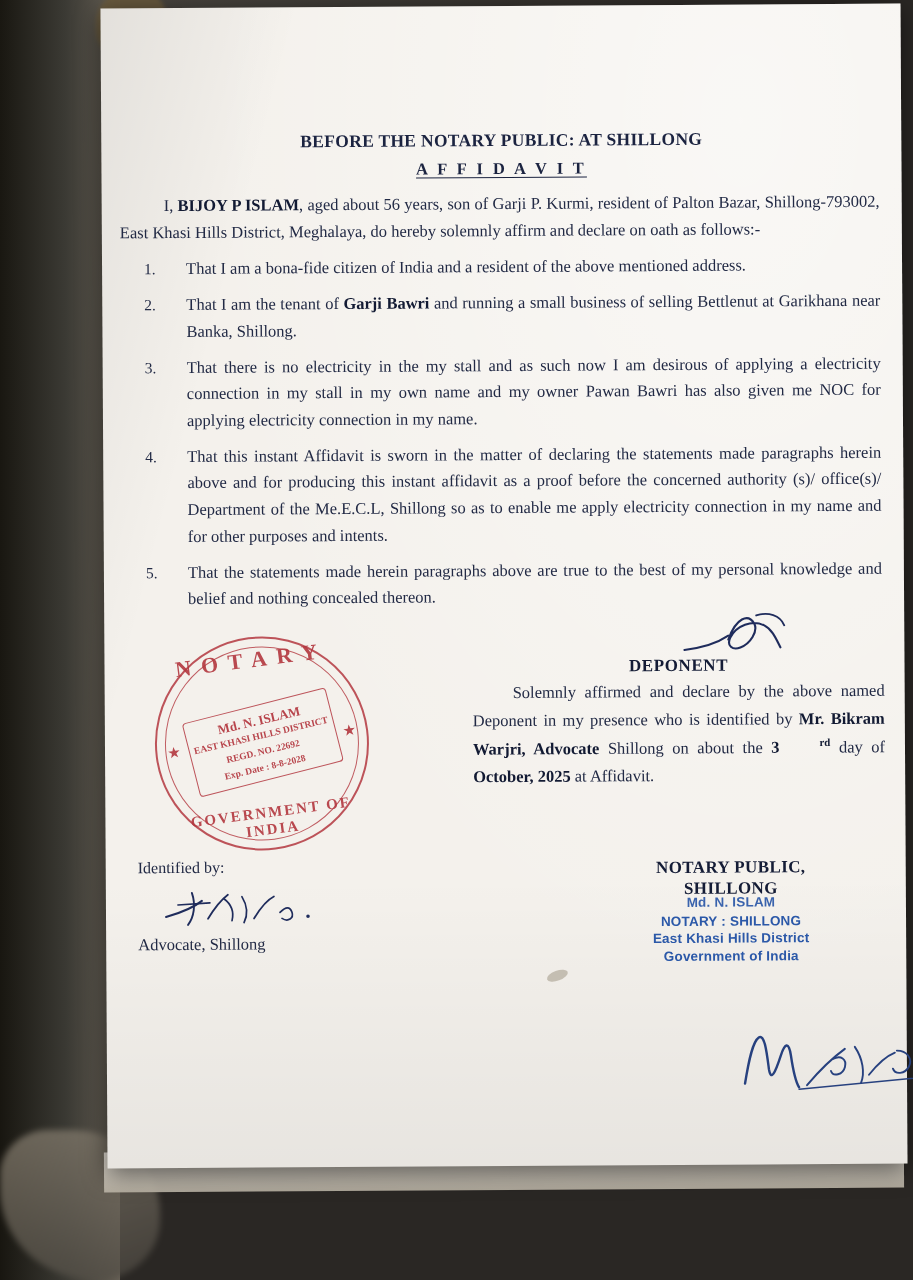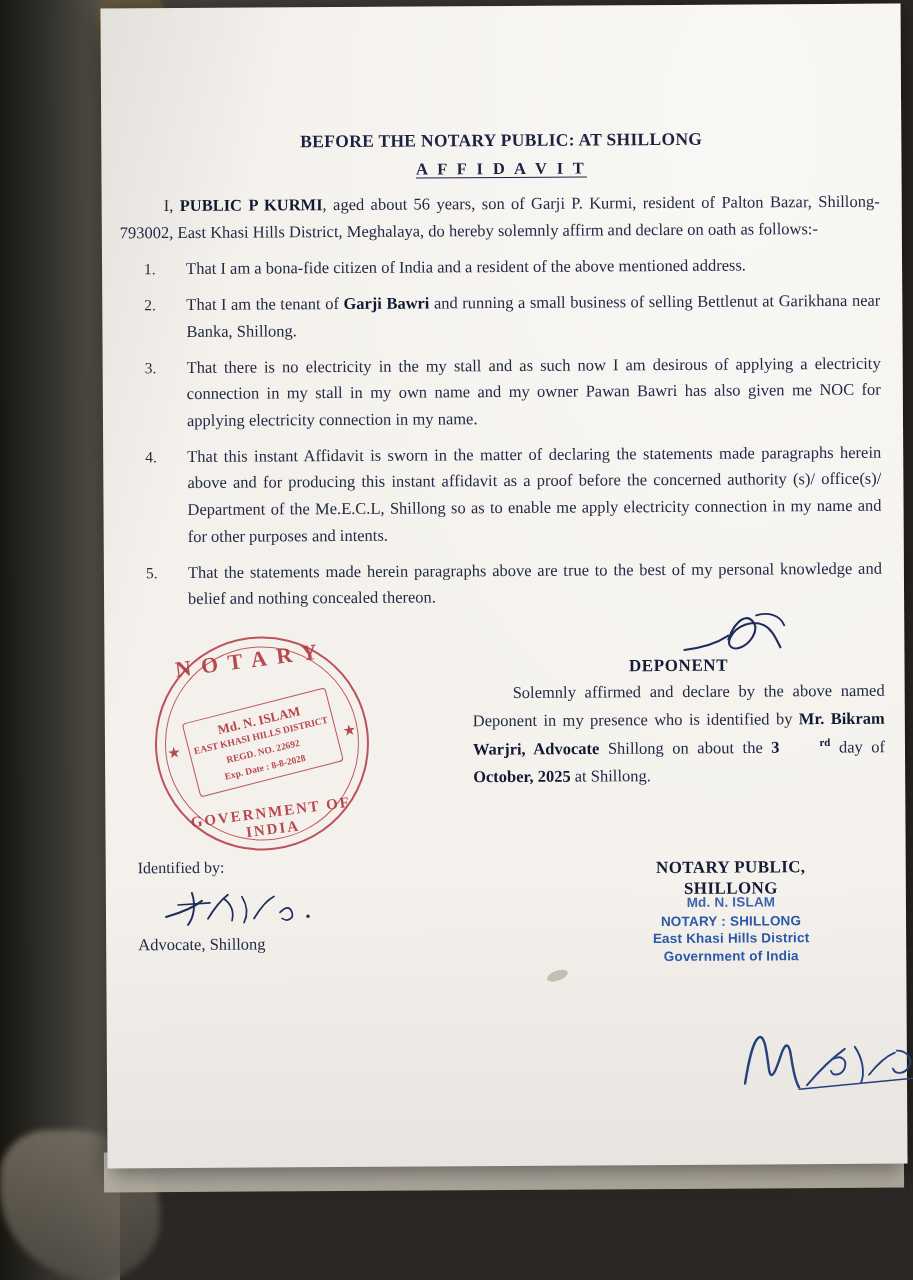--- a/index.html
+++ b/index.html
@@ -342,21 +342,21 @@
 
   <div class="paper-bottom-fold"></div>
 
   <div class="paper">
     <div class="doc">
 
       <div class="title">BEFORE THE NOTARY PUBLIC: AT SHILLONG</div>
       <div class="subtitle">A F F I D A V I T</div>
 
       <p class="intro">
-        <span class="ind"></span><span>I, </span><b>PUBLIC P KURMI</b><span>, aged about 56 years, son of Garji P. Kurmi, resident of Palton Bazar, Shillong-793002, East Khasi Hills District, Meghalaya, do hereby solemnly affirm and declare on oath as follows:-</span>
+        <span class="ind"></span><span>I, </span><b>BIJOY P ISLAM</b><span>, aged about 56 years, son of Garji P. Kurmi, resident of Palton Bazar, Shillong-793002, East Khasi Hills District, Meghalaya, do hereby solemnly affirm and declare on oath as follows:-</span>
       </p>
 
       <ol class="clauses">
         <li>That I am a bona-fide citizen of India and a resident of the above mentioned address.</li>
         <li><span>That I am the tenant of </span><b>Garji Bawri</b><span> and running a small business of selling Bettlenut at Garikhana near Banka, Shillong.</span></li>
         <li>That there is no electricity in the my stall and as such now I am desirous of applying a electricity connection in my stall in my own name and my owner Pawan Bawri has also given me NOC for applying electricity connection in my name.</li>
         <li>That this instant Affidavit is sworn in the matter of declaring the statements made paragraphs herein above and for producing this instant affidavit as a proof before the concerned authority (s)/ office(s)/ Department of the Me.E.C.L, Shillong so as to enable me apply electricity connection in my name and for other purposes and intents.</li>
         <li>That the statements made herein paragraphs above are true to the best of my personal knowledge and belief and nothing concealed thereon.</li>
       </ol>
 
@@ -378,21 +378,21 @@
 
         <svg class="ink deponent-sign" viewBox="0 0 150 56">
           <path d="M8,40 C26,38 40,34 52,26" stroke-width="2"></path>
           <path d="M52,30 C60,8 72,4 78,14 C82,22 74,34 64,38 C56,41 50,36 54,28 C60,16 76,10 88,16 C96,20 100,30 104,38" stroke-width="2.1"></path>
           <path d="M80,6 C92,2 104,6 108,16" stroke-width="1.8"></path>
         </svg>
 
         <div class="deponent-col">
           <div class="deponent-label">DEPONENT</div>
           <div class="deponent-text">
-            <span class="ind"></span><span>Solemnly affirmed and declare by the above named Deponent in my presence who is identified by </span><b>Mr. Bikram Warjri, Advocate</b><span> Shillong on about the </span><b>3</b><b><sup>rd</sup></b><span> day of </span><b>October, 2025</b><span> at Shillong.</span>
+            <span class="ind"></span><span>Solemnly affirmed and declare by the above named Deponent in my presence who is identified by </span><b>Mr. Bikram Warjri, Advocate</b><span> Shillong on about the </span><b>3</b><b><sup>rd</sup></b><span> day of </span><b>October, 2025</b><span> at Affidavit.</span>
           </div>
         </div>
 
         <div class="identified">
           <div class="lbl">Identified by:</div>
           <svg class="ink adv-sign" viewBox="0 0 170 52">
             <path d="M4,34 C18,30 30,26 40,18" stroke-width="2"></path>
             <path d="M16,22 L48,20" stroke-width="1.7"></path>
             <path d="M30,10 C34,22 32,34 26,42" stroke-width="1.9"></path>
             <path d="M46,36 C52,26 58,18 66,12" stroke-width="1.8"></path>

